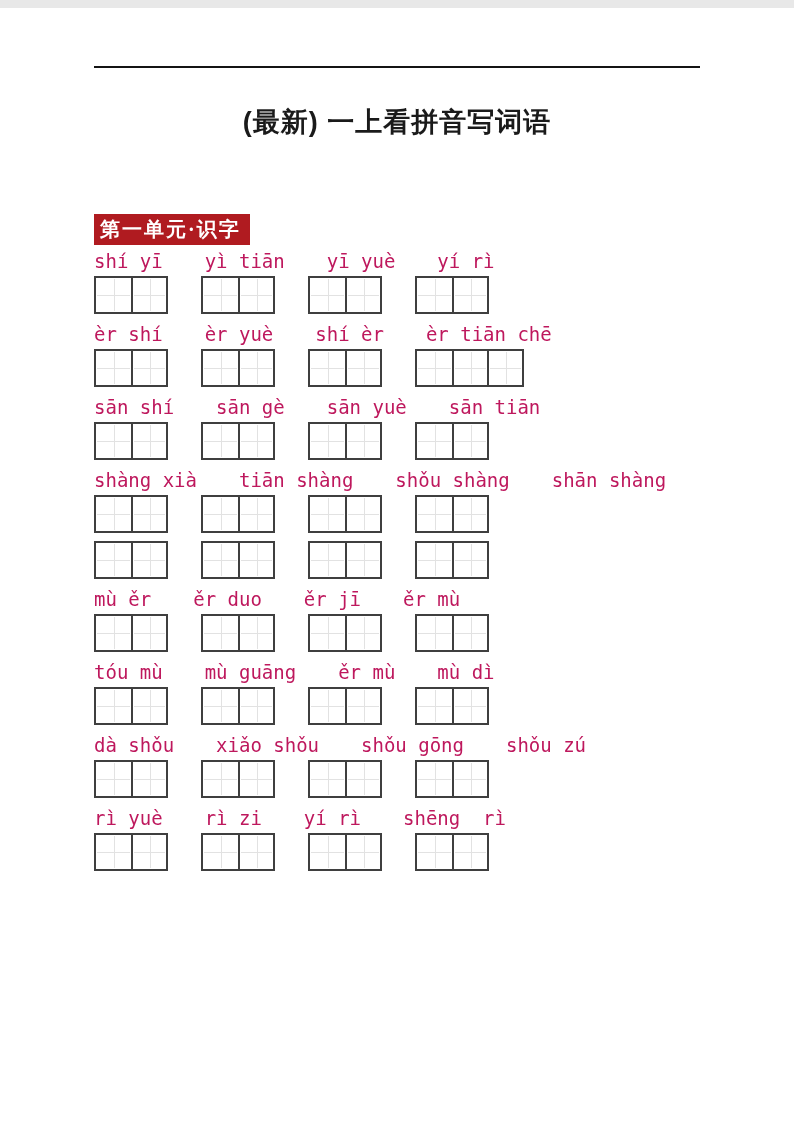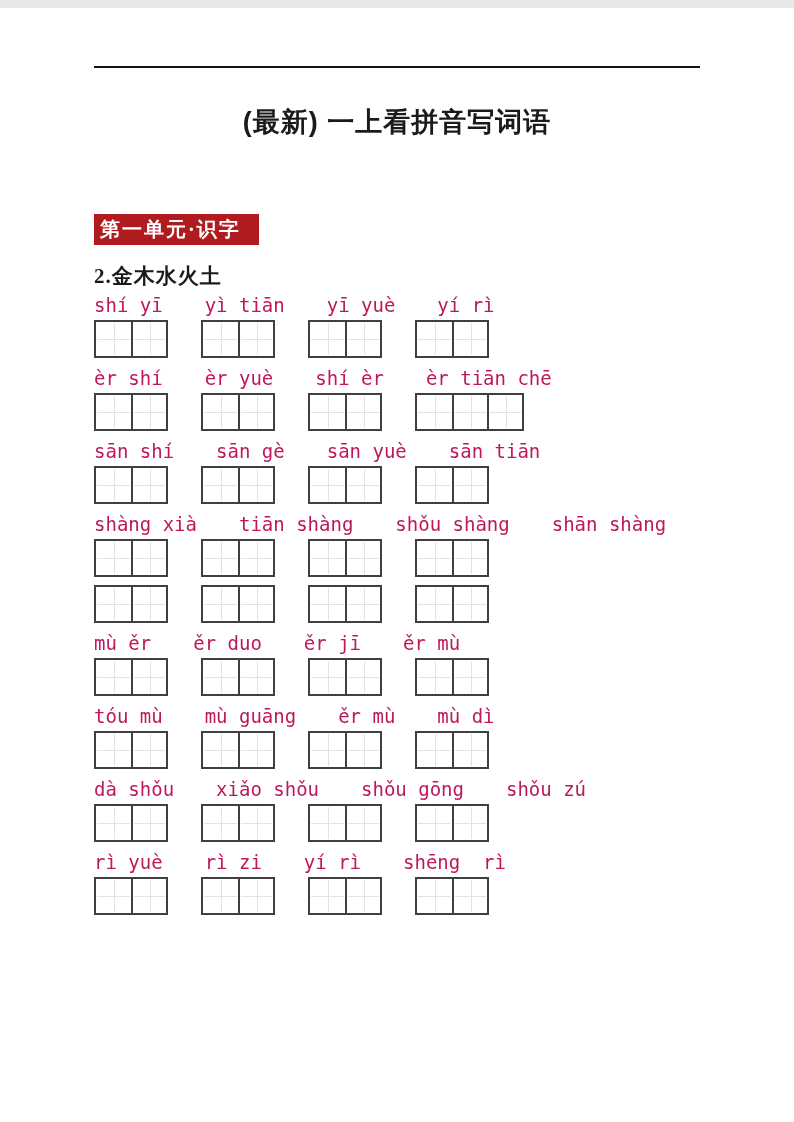--- a/index.html
+++ b/index.html
@@ -30,21 +30,21 @@
   }
   .banner-wrap { margin-top: 74px; }
   .banner {
     display: inline-block;
     background: var(--banner-bg, #b01b20);
     color: var(--banner-text, #ffffff);
     font-family: "Liberation Serif", serif;
     font-weight: bold;
     font-size: 20px;
     line-height: 24px;
-    padding: 3px 18px 4px 6px;
+    padding: 3px 9px 4px 6px;
     letter-spacing: 2px;
   }
   .section { margin: 0; }
   .section-heading {
     margin-top: 18px;
     font-family: "Liberation Serif", serif;
     font-weight: bold;
     font-size: 21px;
     line-height: 26px;
     letter-spacing: 1px;
@@ -94,21 +94,20 @@
 <body>
 
 <div class="page">
   <div class="top-rule"></div>
   <h1 class="title">(最新) 一上看拼音写词语</h1>
   <div class="banner-wrap">
     <span class="banner">第一单元·识字</span>
   </div>
   <div id="sections">
       <div class="section">
-        <div class="section-heading">2.金木水火土</div>
         <div class="pinyin-row"><span class="pinyin-word">shí yī</span><span class="pinyin-word">yì tiān</span><span class="pinyin-word">yī yuè</span><span class="pinyin-word">yí rì</span></div>
         <div class="grid-row">
           <div class="grid-box">
             <div class="grid-cell"></div>
             <div class="grid-cell"></div>
           </div>
           <div class="grid-box">
             <div class="grid-cell"></div>
             <div class="grid-cell"></div>
           </div>

